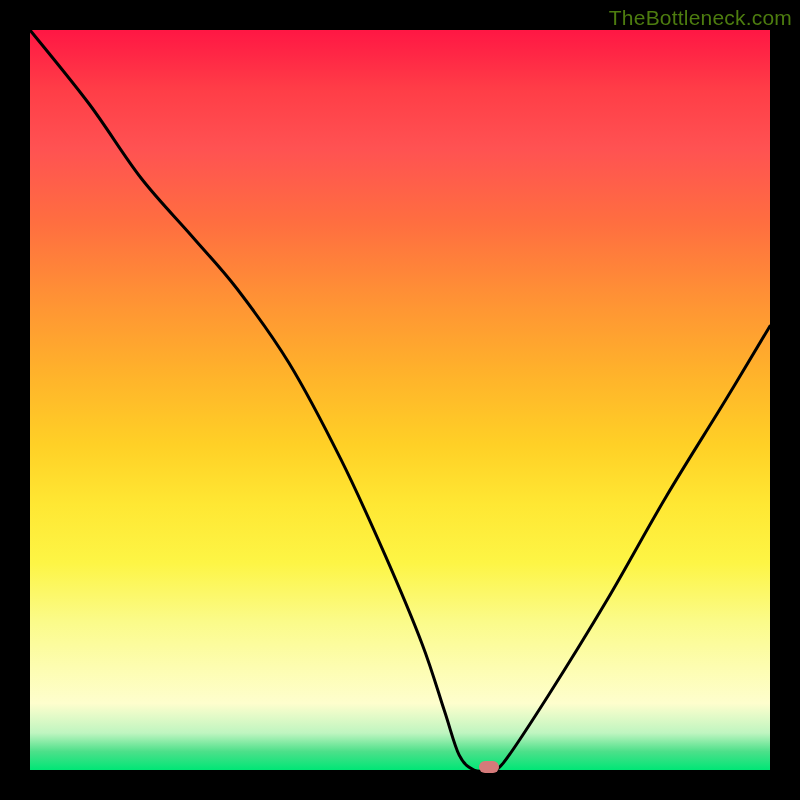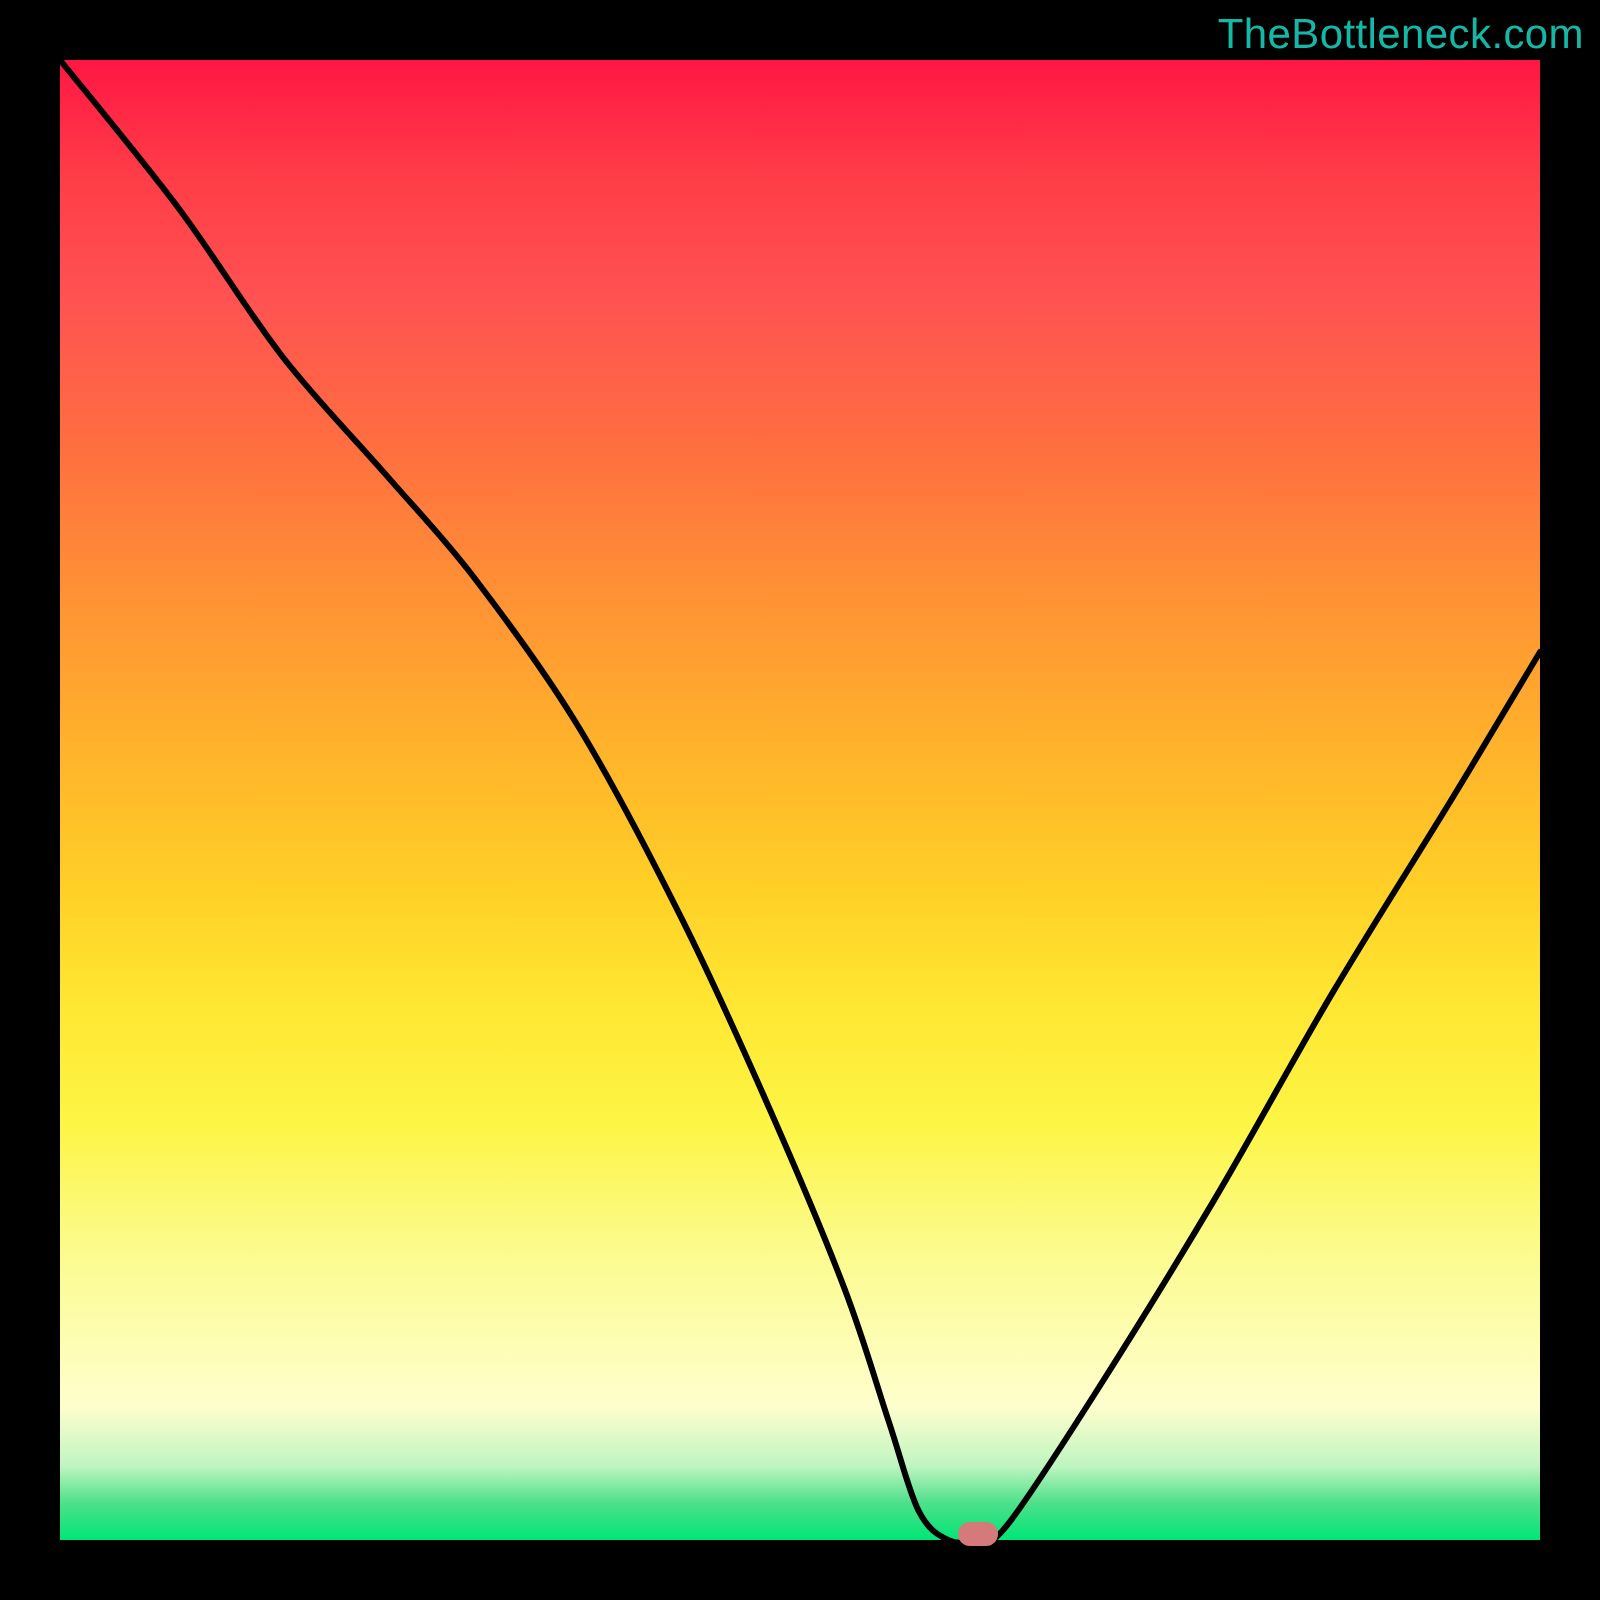--- a/index.html
+++ b/index.html
@@ -34,21 +34,21 @@
       #00e676 100%
     );
   }
   .watermark {
     position: absolute;
     top: 6px;
     right: 8px;
     font-family: Arial, Helvetica, sans-serif;
     font-size: 21px;
     font-weight: 500;
-    color: #14b8a6;
+    color: #4d7c0f;
     letter-spacing: 0.2px;
   }
   .curve-svg {
     position: absolute;
     left: 0; top: 0;
     width: 740px; height: 740px;
   }
   .marker {
     position: absolute;
     width: 20px;

